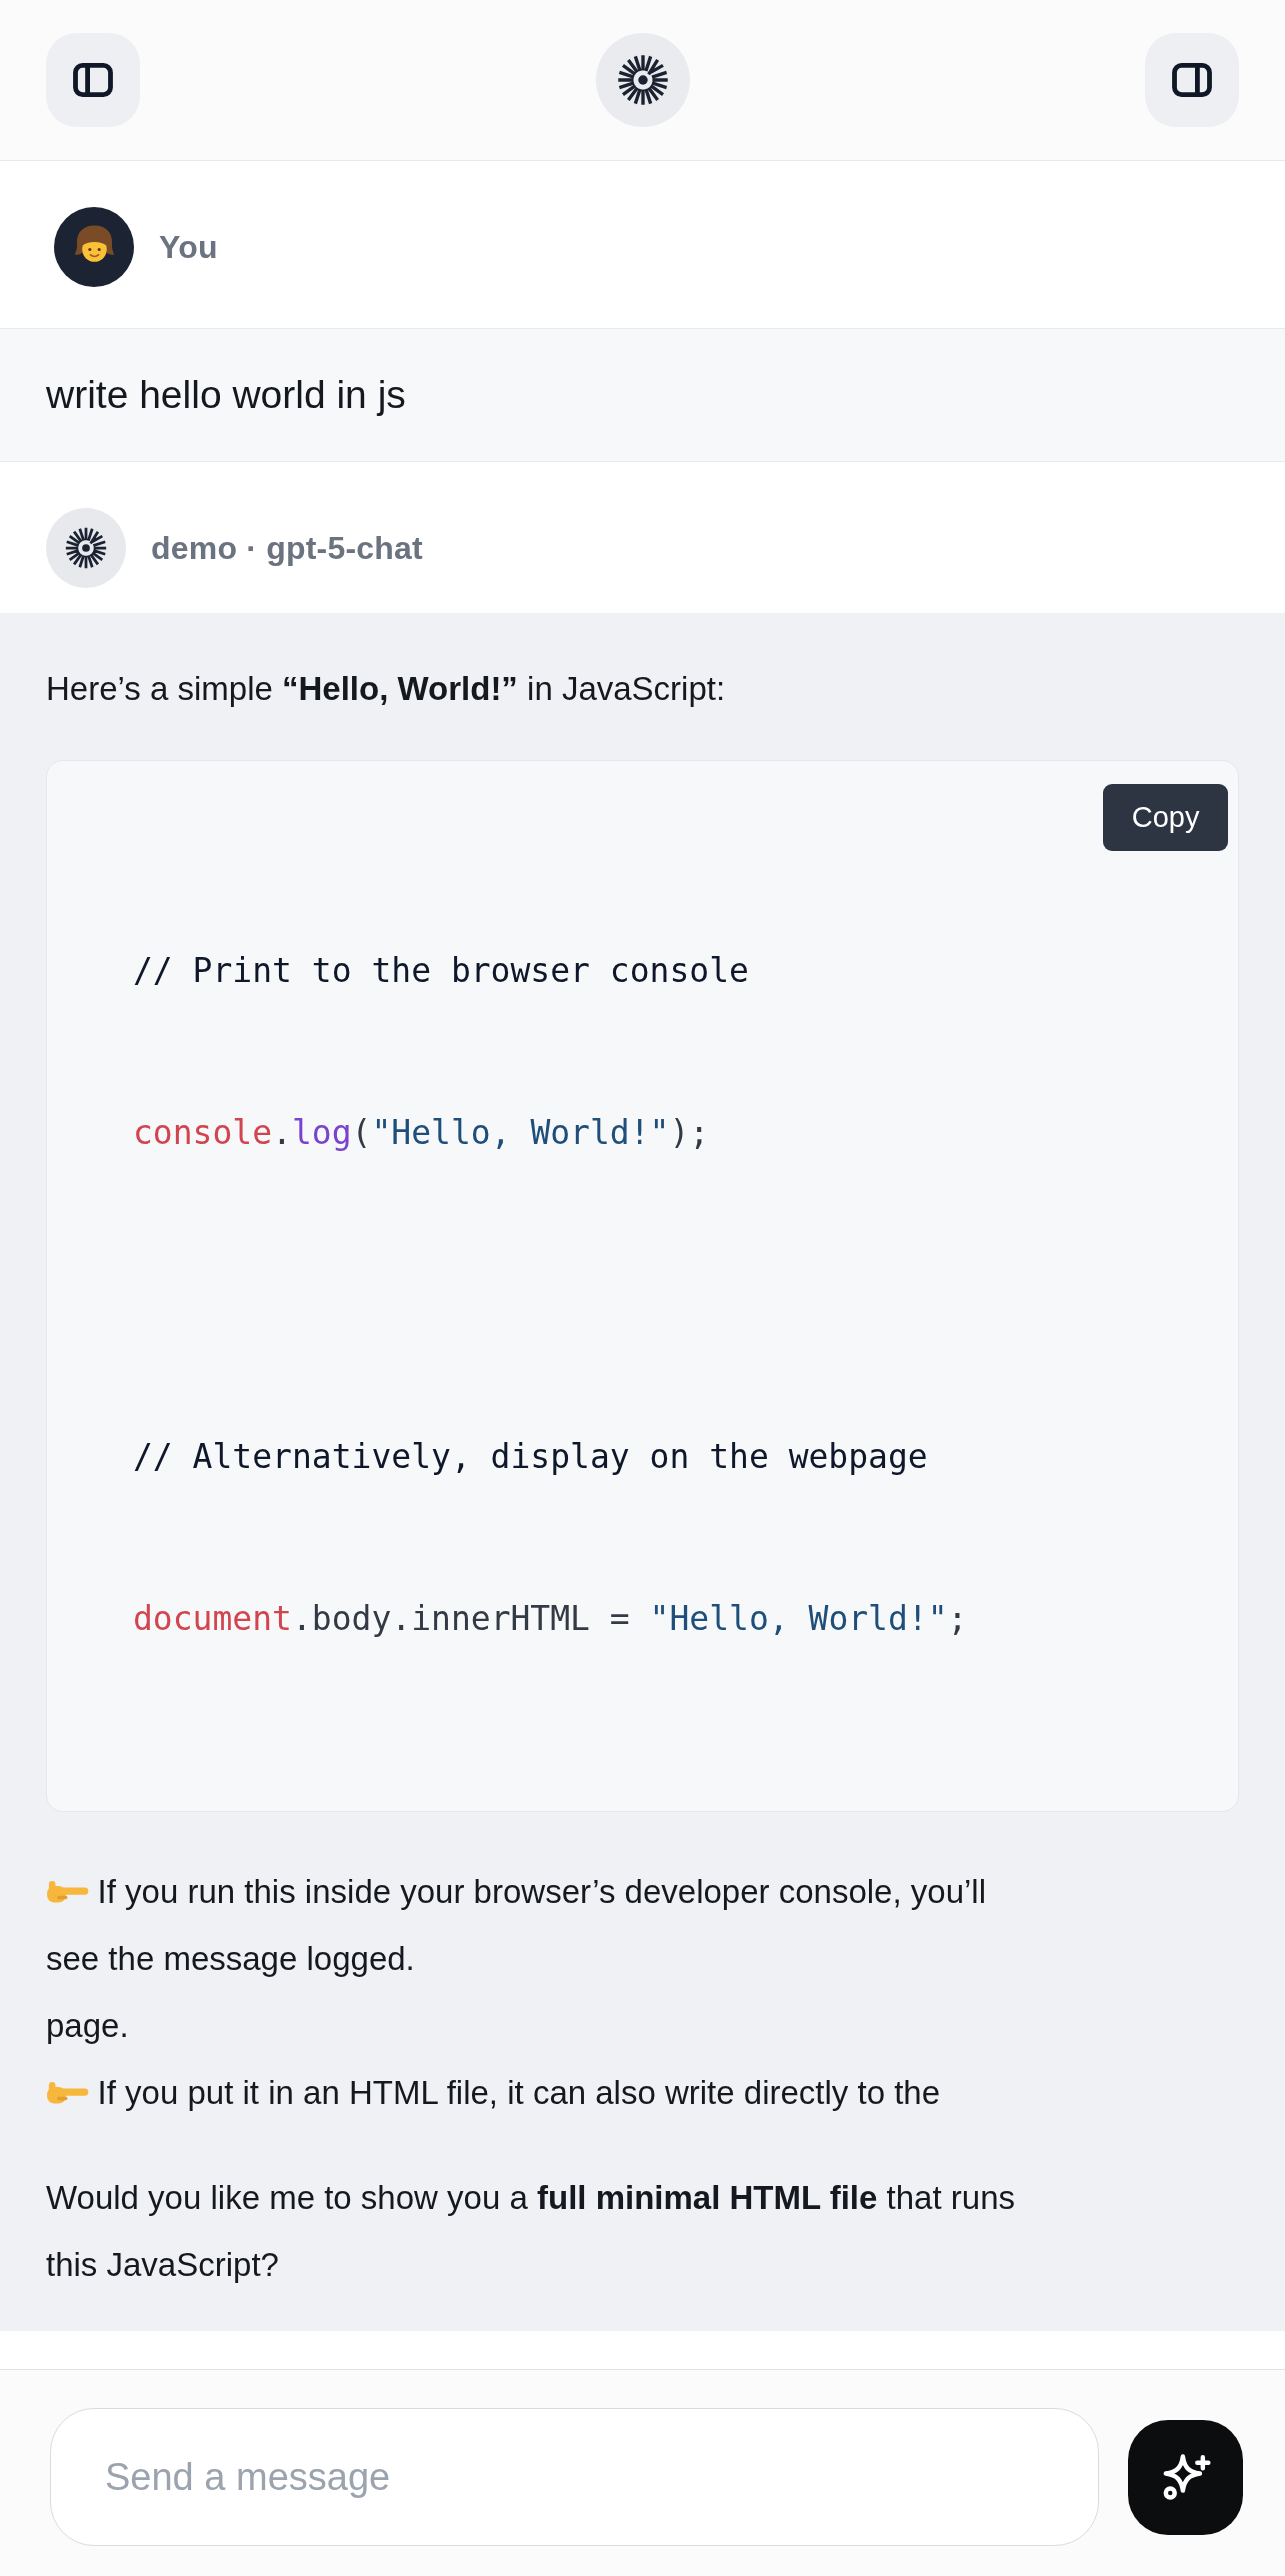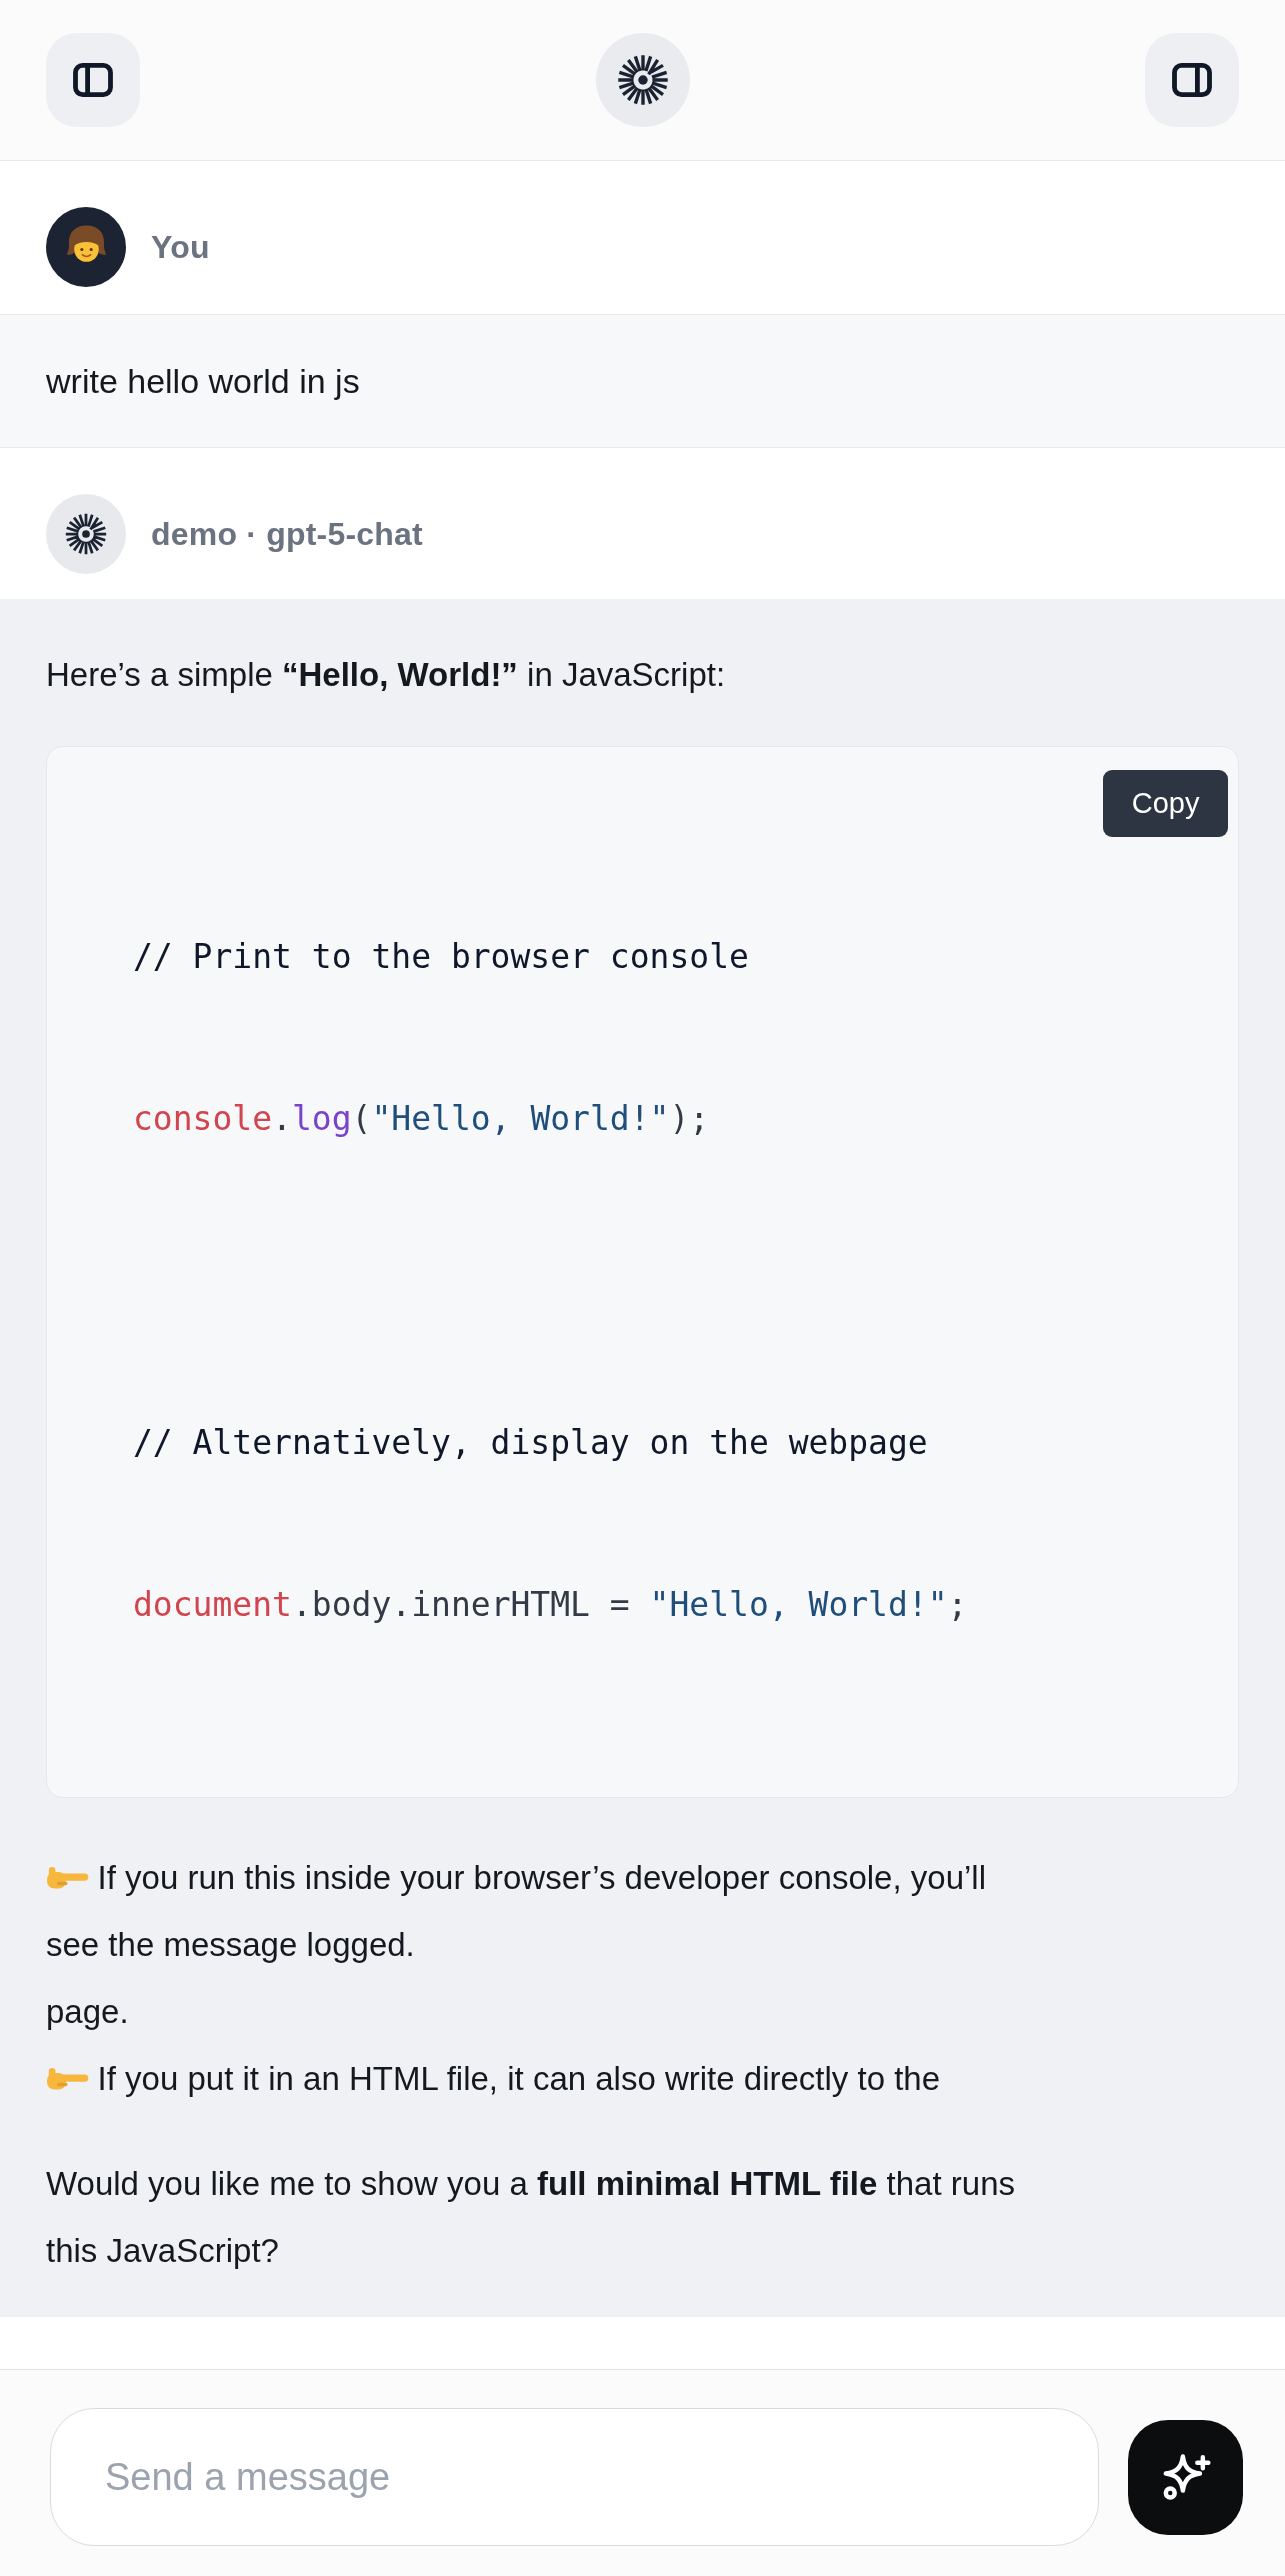--- a/index.html
+++ b/index.html
@@ -38,21 +38,21 @@
   .logo-btn svg { width:54px; height:54px; }
 
   
   .sender-row {
     flex:none;
     display:flex;
     align-items:center;
     gap:25px;
     padding:0 46px;
   }
-  .you-row { margin-top:46px; }
+  .you-row { margin-top:46px;margin-left:8px; }
   .assistant-row { margin-top:46px; }
   .avatar {
     width:80px; height:80px;
     border-radius:50%;
     flex:none;
     display:flex; align-items:center; justify-content:center;
     overflow:hidden;
   }
   .avatar.user { background:#1c2433; }
   .avatar.assistant { background:#e7e9ed; }
@@ -61,26 +61,26 @@
   .sender-name {
     font-size:32px;
     font-weight:700;
     color:#6b7280;
     letter-spacing:0.2px;
   }
 
   
   .user-band {
     flex:none;
-    margin-top:27px;
+    margin-top:41px;
     background:#f7f8fa;
     border-top:1.9px solid #e8eaec;
     border-bottom:1.9px solid #e8eaec;
     padding:42px 46px;
-    font-size:34px;
+    font-size:39px;
     line-height:48px;
     color:#15181e;
   }
 
   
   .assistant-section {
     flex:none;
     margin-top:25px;
     background:#f0f1f4;
     padding:48px 46px 32.5px 46px;

